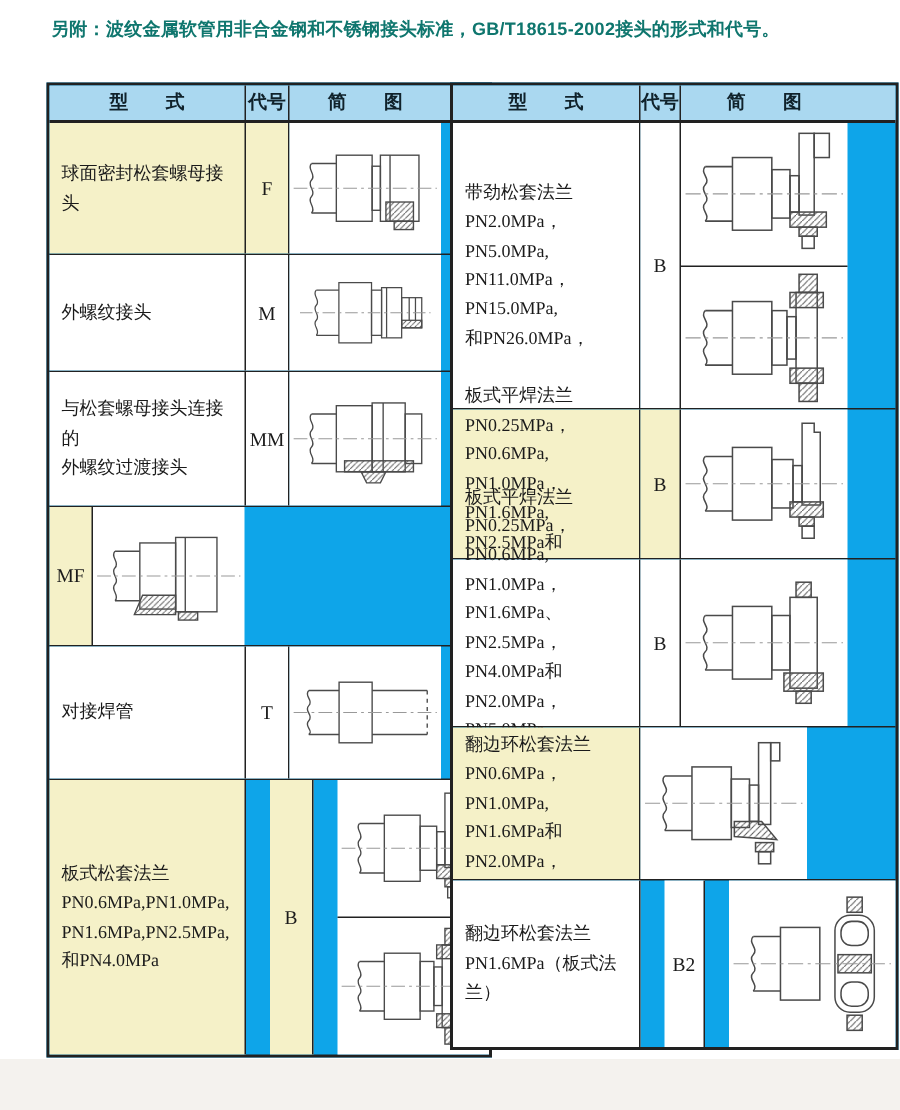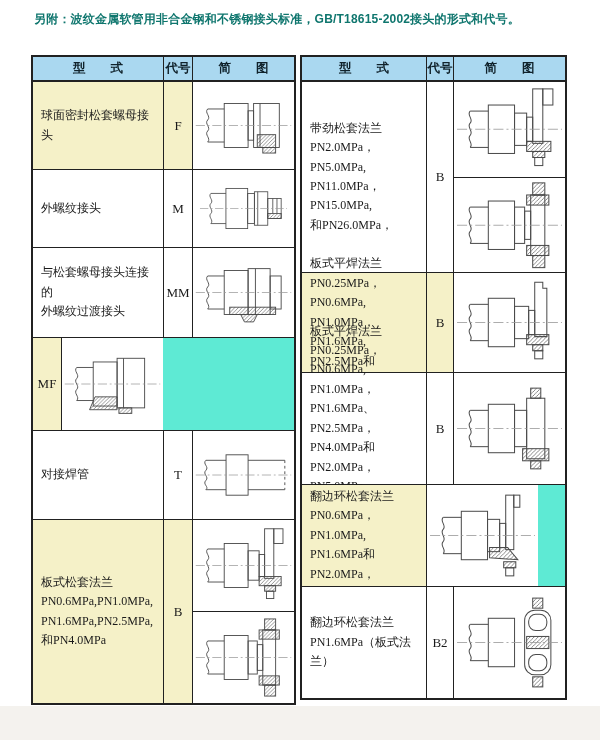--- a/index.html
+++ b/index.html
@@ -6,32 +6,32 @@
   body{
     width:600px;height:740px;position:relative;background:#ffffff;
     font-family:"Liberation Serif",serif;overflow:hidden;
   }
   .title{
     position:absolute;top:11px;left:34px;width:540px;
     font-family:"Liberation Sans",sans-serif;font-weight:bold;
     font-size:12px;color:#0f766e;letter-spacing:.2px;white-space:nowrap;
   }
   .tbl{
-    position:absolute;top:55px;background:#5eead4;
+    position:absolute;top:55px;background:#0ea5e9;
     border:2px solid var(--border);
   }
   .lt{left:31px;}
   .rt{left:300px;}
   .thead{display:flex;height:23px;background:var(--hdr);border-bottom:2px solid var(--border);}
   .thead .c{
     display:flex;align-items:center;justify-content:center;
     font-weight:bold;font-size:12.5px;color:#10222b;padding:0;white-space:pre;
   }
   .row{display:flex;border-bottom:1px solid var(--border);}
-  .row:last-child{border-bottom:none;}
+  .row:last-child{border-bottom:none;gap:16px;}
   .c{box-sizing:border-box;background:#fff;}
   .thead .c{background:transparent;}
   .ct{
     border-right:1px solid var(--border);
     display:flex;align-items:center;
     padding:3px 4px 3px 8px;
     font-size:12px;line-height:1.62;color:#1a1a1a;white-space:pre-line;
   }
   .ck{
     border-right:1px solid var(--border);

